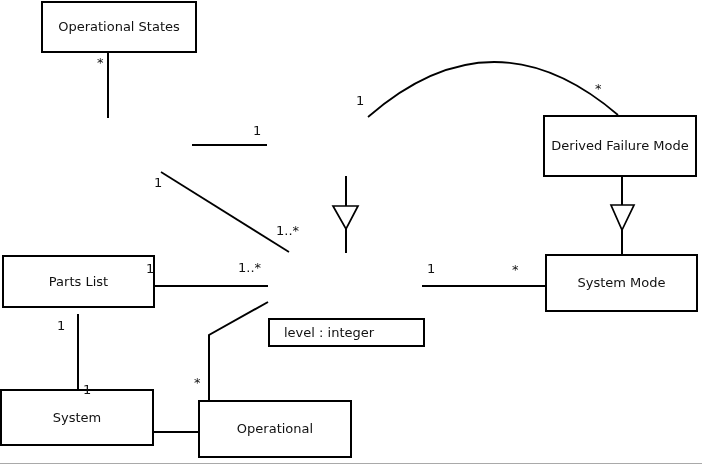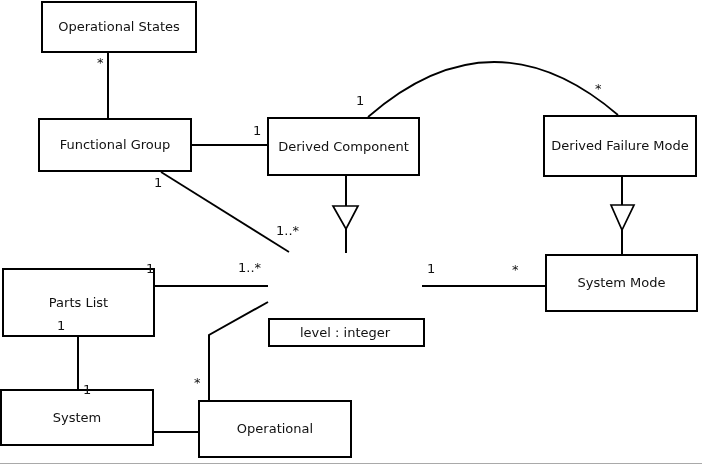--- a/index.html
+++ b/index.html
@@ -7,21 +7,21 @@
     position:relative;width:702px;height:464px;background:#ffffff;
     font-family:"DejaVu Sans","Liberation Sans",sans-serif;
     color:#111;overflow:hidden;border-bottom:1px solid #a9a9a9;box-sizing:border-box;
   }
   .wires{position:absolute;left:0;top:0;z-index:1;}
   .uml-box{
     position:absolute;box-sizing:border-box;background:#fff;border:2px solid #000;
     display:flex;align-items:center;justify-content:center;
     font-size:13px;line-height:1.2;z-index:2;white-space:nowrap;
   }
-  .uml-box.attr{justify-content:flex-start;padding-left:30px;}
+  .uml-box.attr{justify-content:flex-start;padding-left:14px;}
   .mult{
     position:absolute;font-size:13px;line-height:1.15;z-index:3;white-space:nowrap;
   }
 </style>
 </head>
 <body>
 
 <div class="canvas">
 
   <svg class="wires" width="702" height="464" viewBox="0 0 702 464">
@@ -50,33 +50,27 @@
 
     <path d="M154 432 L198 432" stroke="#000" stroke-width="2" fill="none"></path>
 
     <path d="M422 286 L545 286" stroke="#000" stroke-width="2" fill="none"></path>
   </svg>
 
   <div class="uml-box" style="left:41px;top:1px;width:156px;height:52px">
     <span>Operational States</span>
   </div>
 
-  <div class="uml-box" style="left:38px;top:118px;width:154px;height:54px">
-    <span>Functional Group</span>
-  </div>
 
-  <div class="uml-box" style="left:267px;top:117px;width:153px;height:59px">
-    <span>Derived Component</span>
-  </div>
 
   <div class="uml-box" style="left:543px;top:115px;width:154px;height:62px">
     <span>Derived Failure Mode</span>
   </div>
 
-  <div class="uml-box" style="left:2px;top:268px;width:153px;height:69px">
+  <div class="uml-box" style="left:2px;top:255px;width:153px;height:53px">
     <span>Parts List</span>
   </div>
 
   <div class="uml-box attr" style="left:268px;top:318px;width:157px;height:29px">
     <span>level : integer</span>
   </div>
 
   <div class="uml-box" style="left:545px;top:254px;width:153px;height:58px">
     <span>System Mode</span>
   </div>

